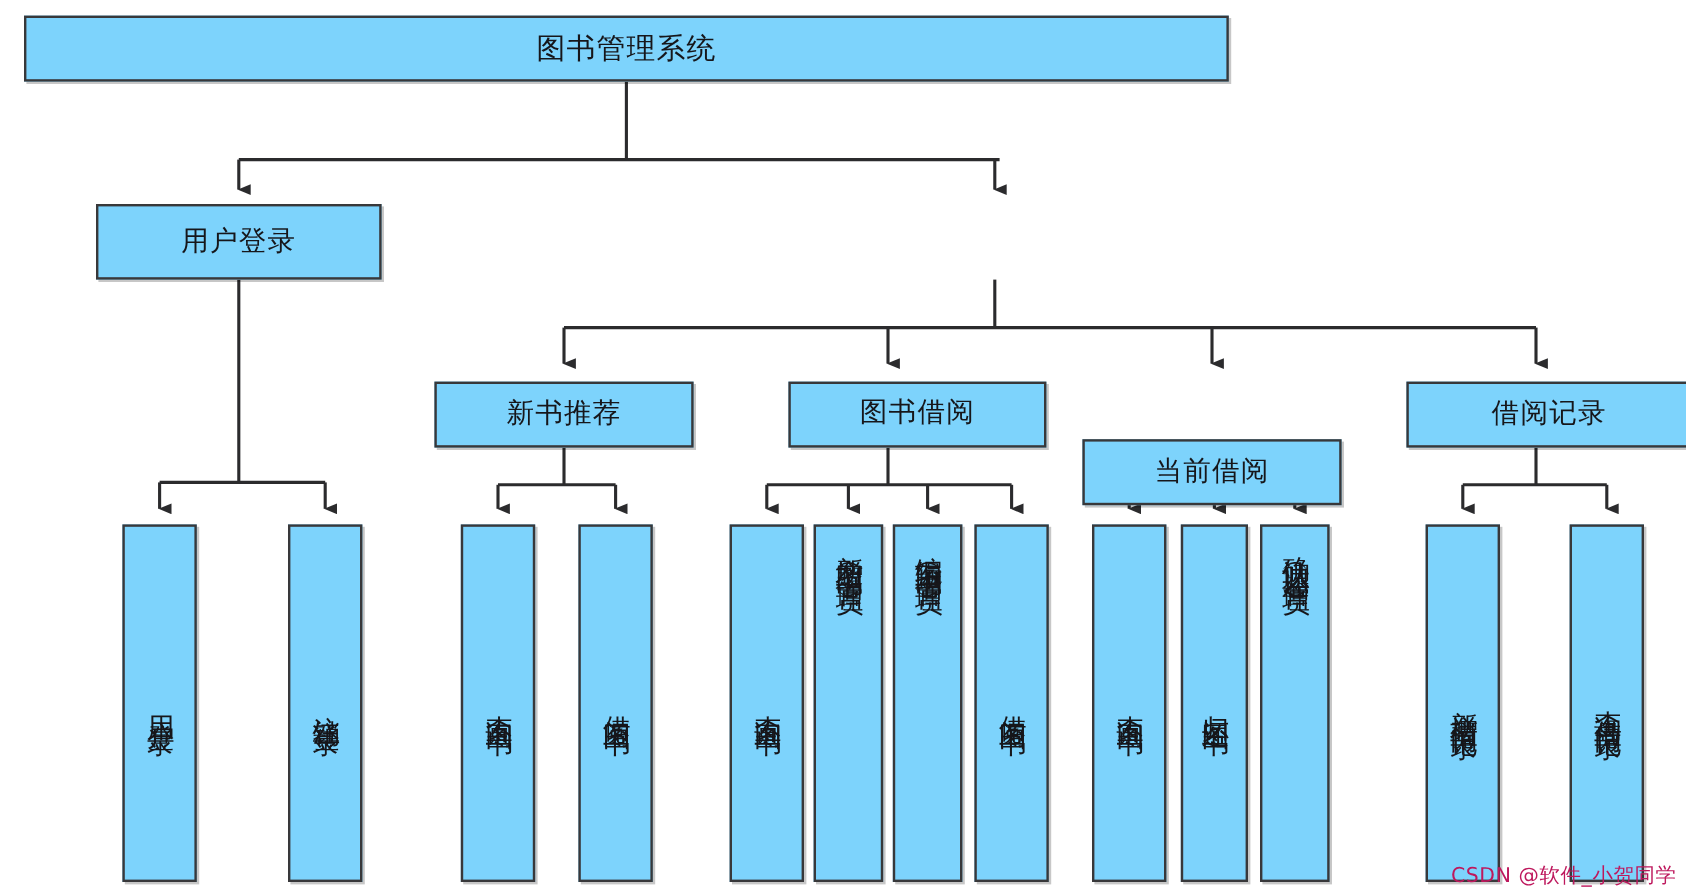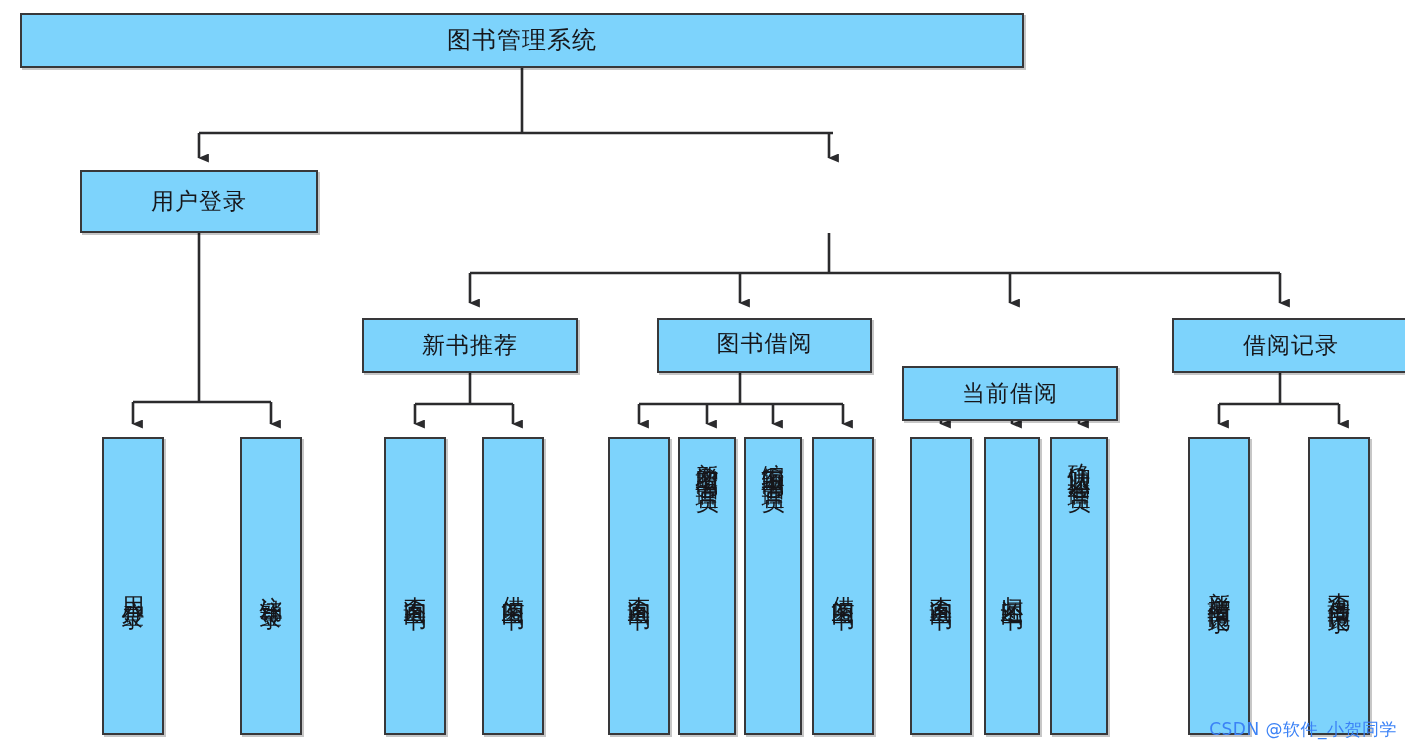--- a/index.html
+++ b/index.html
@@ -51,21 +51,21 @@
     display:block;
   }
   .node.leaf.center{align-items:center;}
   .node.leaf.top{align-items:flex-start;padding-top:6px;}
 
   .watermark{
     position:absolute;
     right:8px;
     bottom:6px;
     font-size:17px;
-    color:#3b82f6;
+    color:#be185d;
     letter-spacing:0.5px;
     white-space:nowrap;
     font-family:"DejaVu Sans","Liberation Sans",sans-serif;
   }
 </style>
 </head>
 <body>
 
 <div id="canvas">
 

